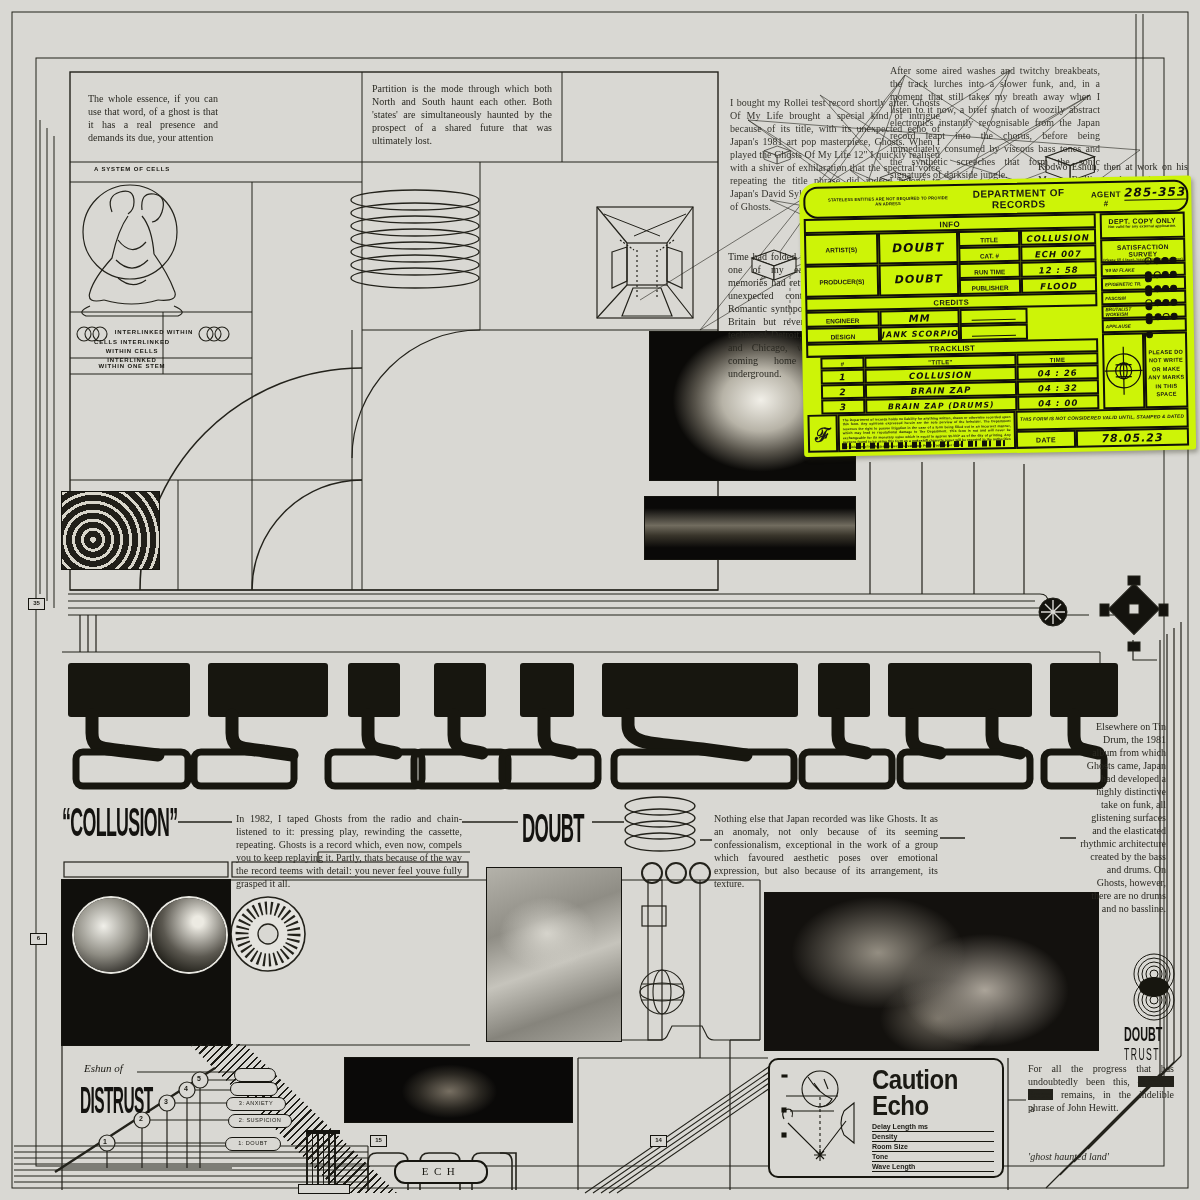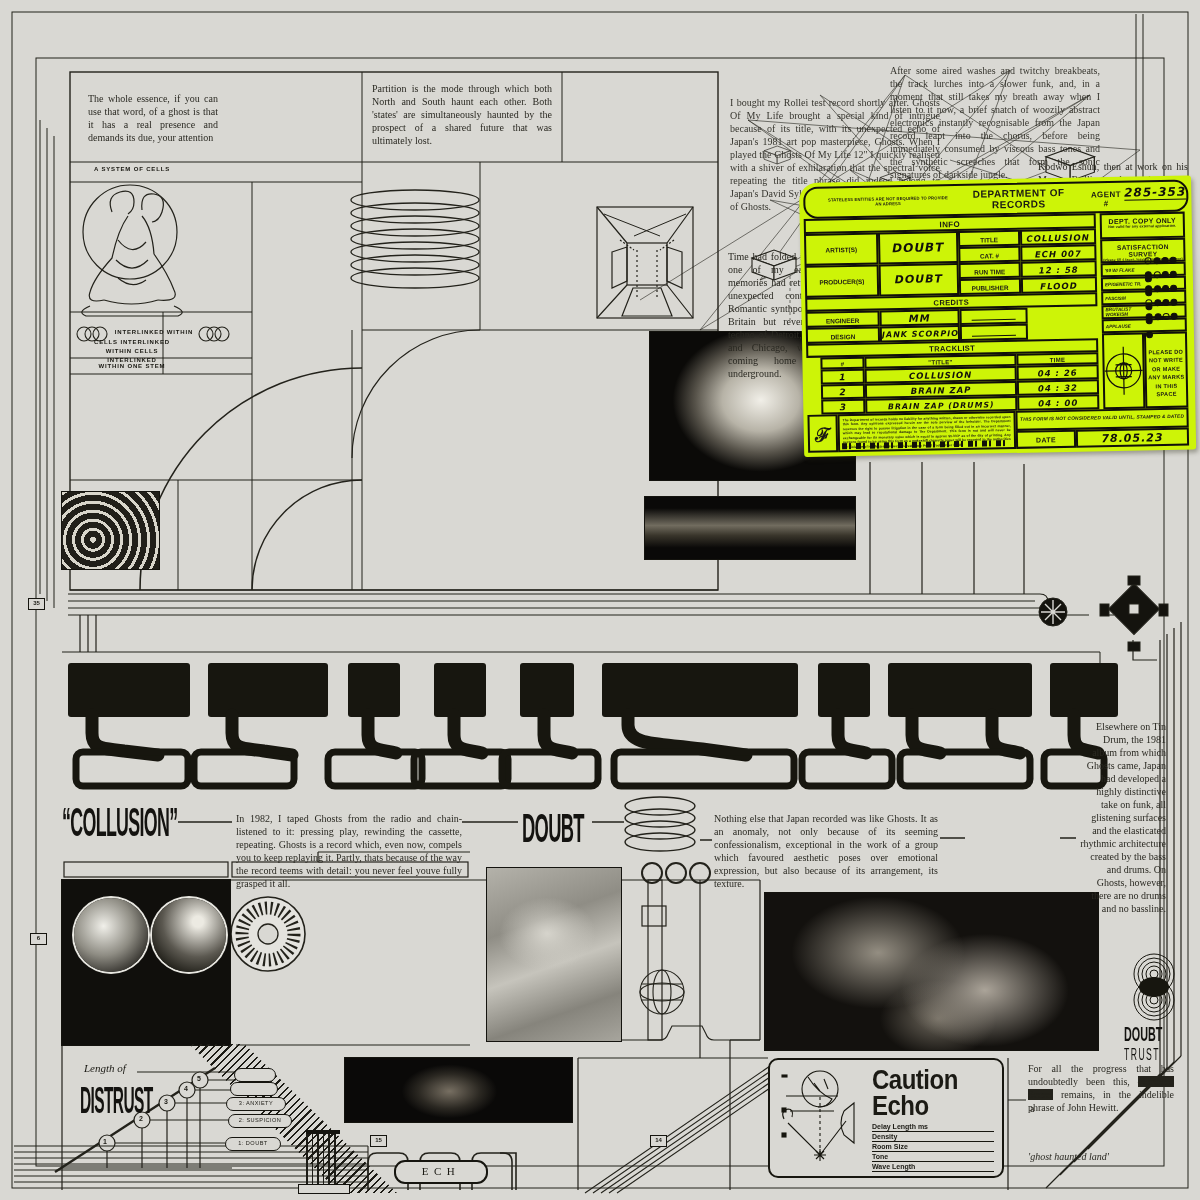--- a/index.html
+++ b/index.html
@@ -443,21 +443,21 @@
   </div>
 
   <div class="abs p" style="left:1028px;top:1062px;width:146px;">
     <span>For all the progress that has undoubtedly been this,</span>
     <span class="redact">Northern Secret</span>
     <span>remains, in the indelible phrase of John Hewitt.</span>
   </div>
   <div class="abs p" style="left:1030px;top:1102px;width:20px;">a</div>
   <div class="abs p" style="left:1028px;top:1150px;width:120px;font-style:italic;">'ghost  haunted land'</div>
 
-  <div class="abs" style="left:84px;top:1062px;font-family:'Liberation Serif',serif;font-style:italic;font-size:11px;">Length of</div>
+  <div class="abs" style="left:84px;top:1062px;font-family:'Liberation Serif',serif;font-style:italic;font-size:11px;">Eshun of</div>
   <div class="abs logotype" style="left:80px;top:1078px;font-size:25px;transform:scale(.62,1.5);">DISTRUST</div>
   <div class="abs" style="left:103px;top:1138px;font-size:7px;font-weight:bold;">1</div>
   <div class="abs" style="left:139px;top:1115px;font-size:7px;font-weight:bold;">2</div>
   <div class="abs" style="left:164px;top:1098px;font-size:7px;font-weight:bold;">3</div>
   <div class="abs" style="left:184px;top:1085px;font-size:7px;font-weight:bold;">4</div>
   <div class="abs" style="left:197px;top:1075px;font-size:7px;font-weight:bold;">5</div>
   <div class="abs pill" style="left:225px;top:1137px;width:54px;">1: DOUBT</div>
   <div class="abs pill" style="left:228px;top:1114px;width:62px;">2: SUSPICION</div>
   <div class="abs pill" style="left:226px;top:1097px;width:58px;">3: ANXIETY</div>
   <div class="abs pill" style="left:230px;top:1082px;width:46px;"></div>

